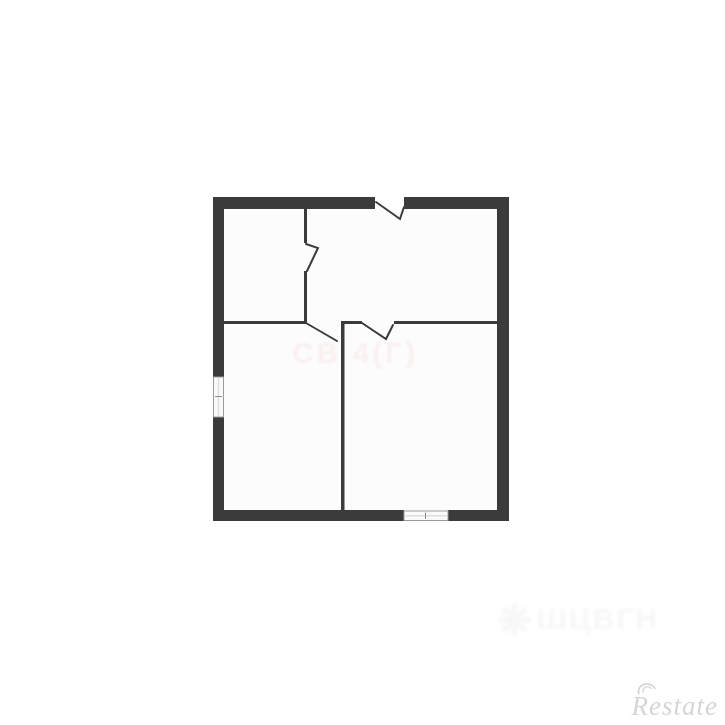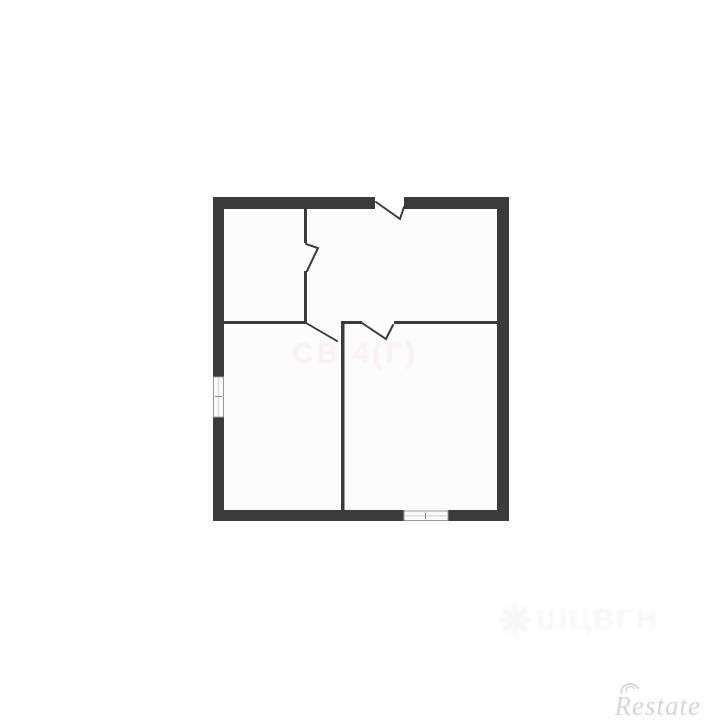--- a/index.html
+++ b/index.html
@@ -35,21 +35,21 @@
     fill: var(--window-fill, #fafafa);
     stroke: var(--window-frame, #9a9a9a);
     stroke-width: 1;
   }
   .win-mid { stroke: var(--window-inner, #dedede); stroke-width: 1.5; fill: none; }
   .win-tick { stroke: #8a8a8a; stroke-width: 1; fill: none; }
 
   
   .restate {
     position: absolute;
-    right: 24px;
+    right: 7px;
     bottom: 5px;
     font-family: "Liberation Serif", serif;
     font-style: italic;
     font-weight: normal;
     font-size: 27px;
     letter-spacing: 1px;
     color: var(--restate-gray, #d6d6d6);
     line-height: 1;
     padding-top: 14px;
   }

